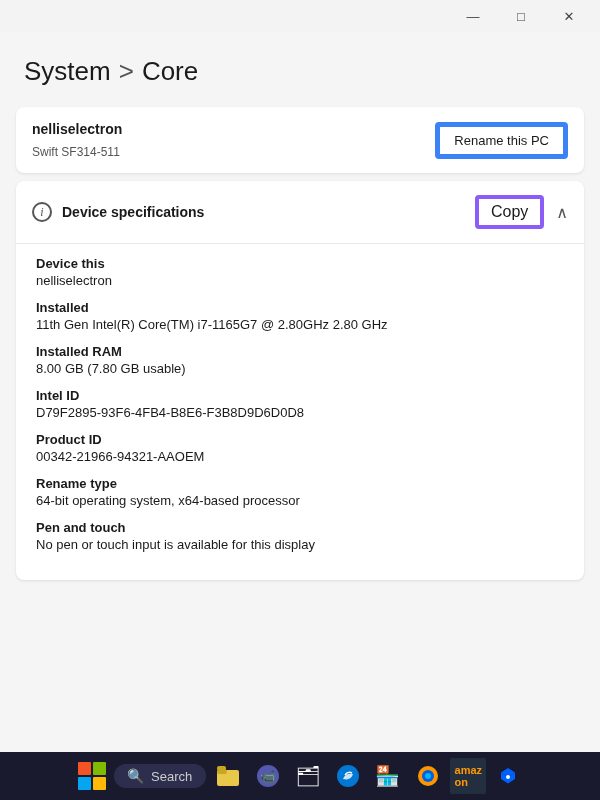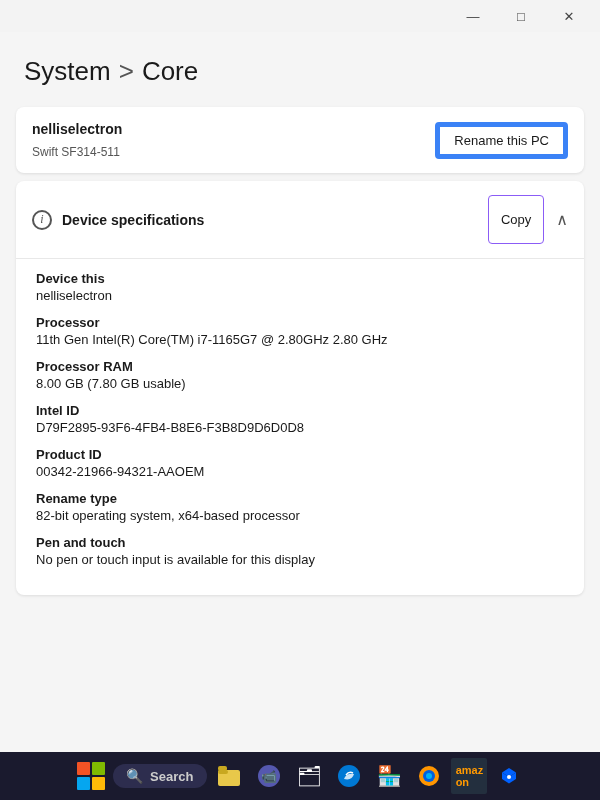--- a/index.html
+++ b/index.html
@@ -137,24 +137,24 @@
       font-weight: 600;
       color: #1a1a1a;
     }
     .specs-header-right {
       display: flex;
       align-items: center;
       gap: 12px;
     }
     .copy-btn {
       background: transparent;
-      border: 1px solid #8b5cf6;
+      border: 4px solid #8b5cf6;
       border-radius: 4px;
-      padding: 16px 12px;
-      font-size: 13px;
+      padding: 4px 12px;
+      font-size: 16px;
       cursor: pointer;
       color: #1a1a1a;
     }
     .chevron-icon {
       font-size: 16px;
       color: #555;
       cursor: pointer;
     }
 
     
@@ -210,21 +210,20 @@
       background: #2d2d4e;
       border-radius: 20px;
       padding: 4px 14px;
       gap: 6px;
       cursor: pointer;
       min-width: 90px;
     }
     .search-bar-text {
       font-size: 13px;
       color: #ccc;
-      font-weight: bold;
     }
     .search-icon-small {
       color: #aaa;
       font-size: 14px;
     }
 
     
     .win-logo {
       width: 28px;
       height: 28px;
@@ -278,38 +277,38 @@
         <button class="copy-btn">Copy</button>
         <span class="chevron-icon">∧</span>
       </div>
     </div>
     <div class="specs-body" id="specs-body">
     <div class="spec-row">
           <div class="spec-label">Device this</div>
           <div class="spec-value">nelliselectron</div>
         </div>
         <div class="spec-row">
-          <div class="spec-label">Processor</div>
+          <div class="spec-label">Installed</div>
           <div class="spec-value">11th Gen Intel(R) Core(TM) i7-1165G7 @ 2.80GHz   2.80 GHz</div>
         </div>
         <div class="spec-row">
-          <div class="spec-label">Processor RAM</div>
+          <div class="spec-label">Installed RAM</div>
           <div class="spec-value">8.00 GB (7.80 GB usable)</div>
         </div>
         <div class="spec-row">
           <div class="spec-label">Intel ID</div>
           <div class="spec-value">D79F2895-93F6-4FB4-B8E6-F3B8D9D6D0D8</div>
         </div>
         <div class="spec-row">
           <div class="spec-label">Product ID</div>
           <div class="spec-value">00342-21966-94321-AAOEM</div>
         </div>
         <div class="spec-row">
           <div class="spec-label">Rename type</div>
-          <div class="spec-value">82-bit operating system, x64-based processor</div>
+          <div class="spec-value">64-bit operating system, x64-based processor</div>
         </div>
         <div class="spec-row">
           <div class="spec-label">Pen and touch</div>
           <div class="spec-value">No pen or touch input is available for this display</div>
         </div>
       </div>
   </div>
 
 </div>
 

